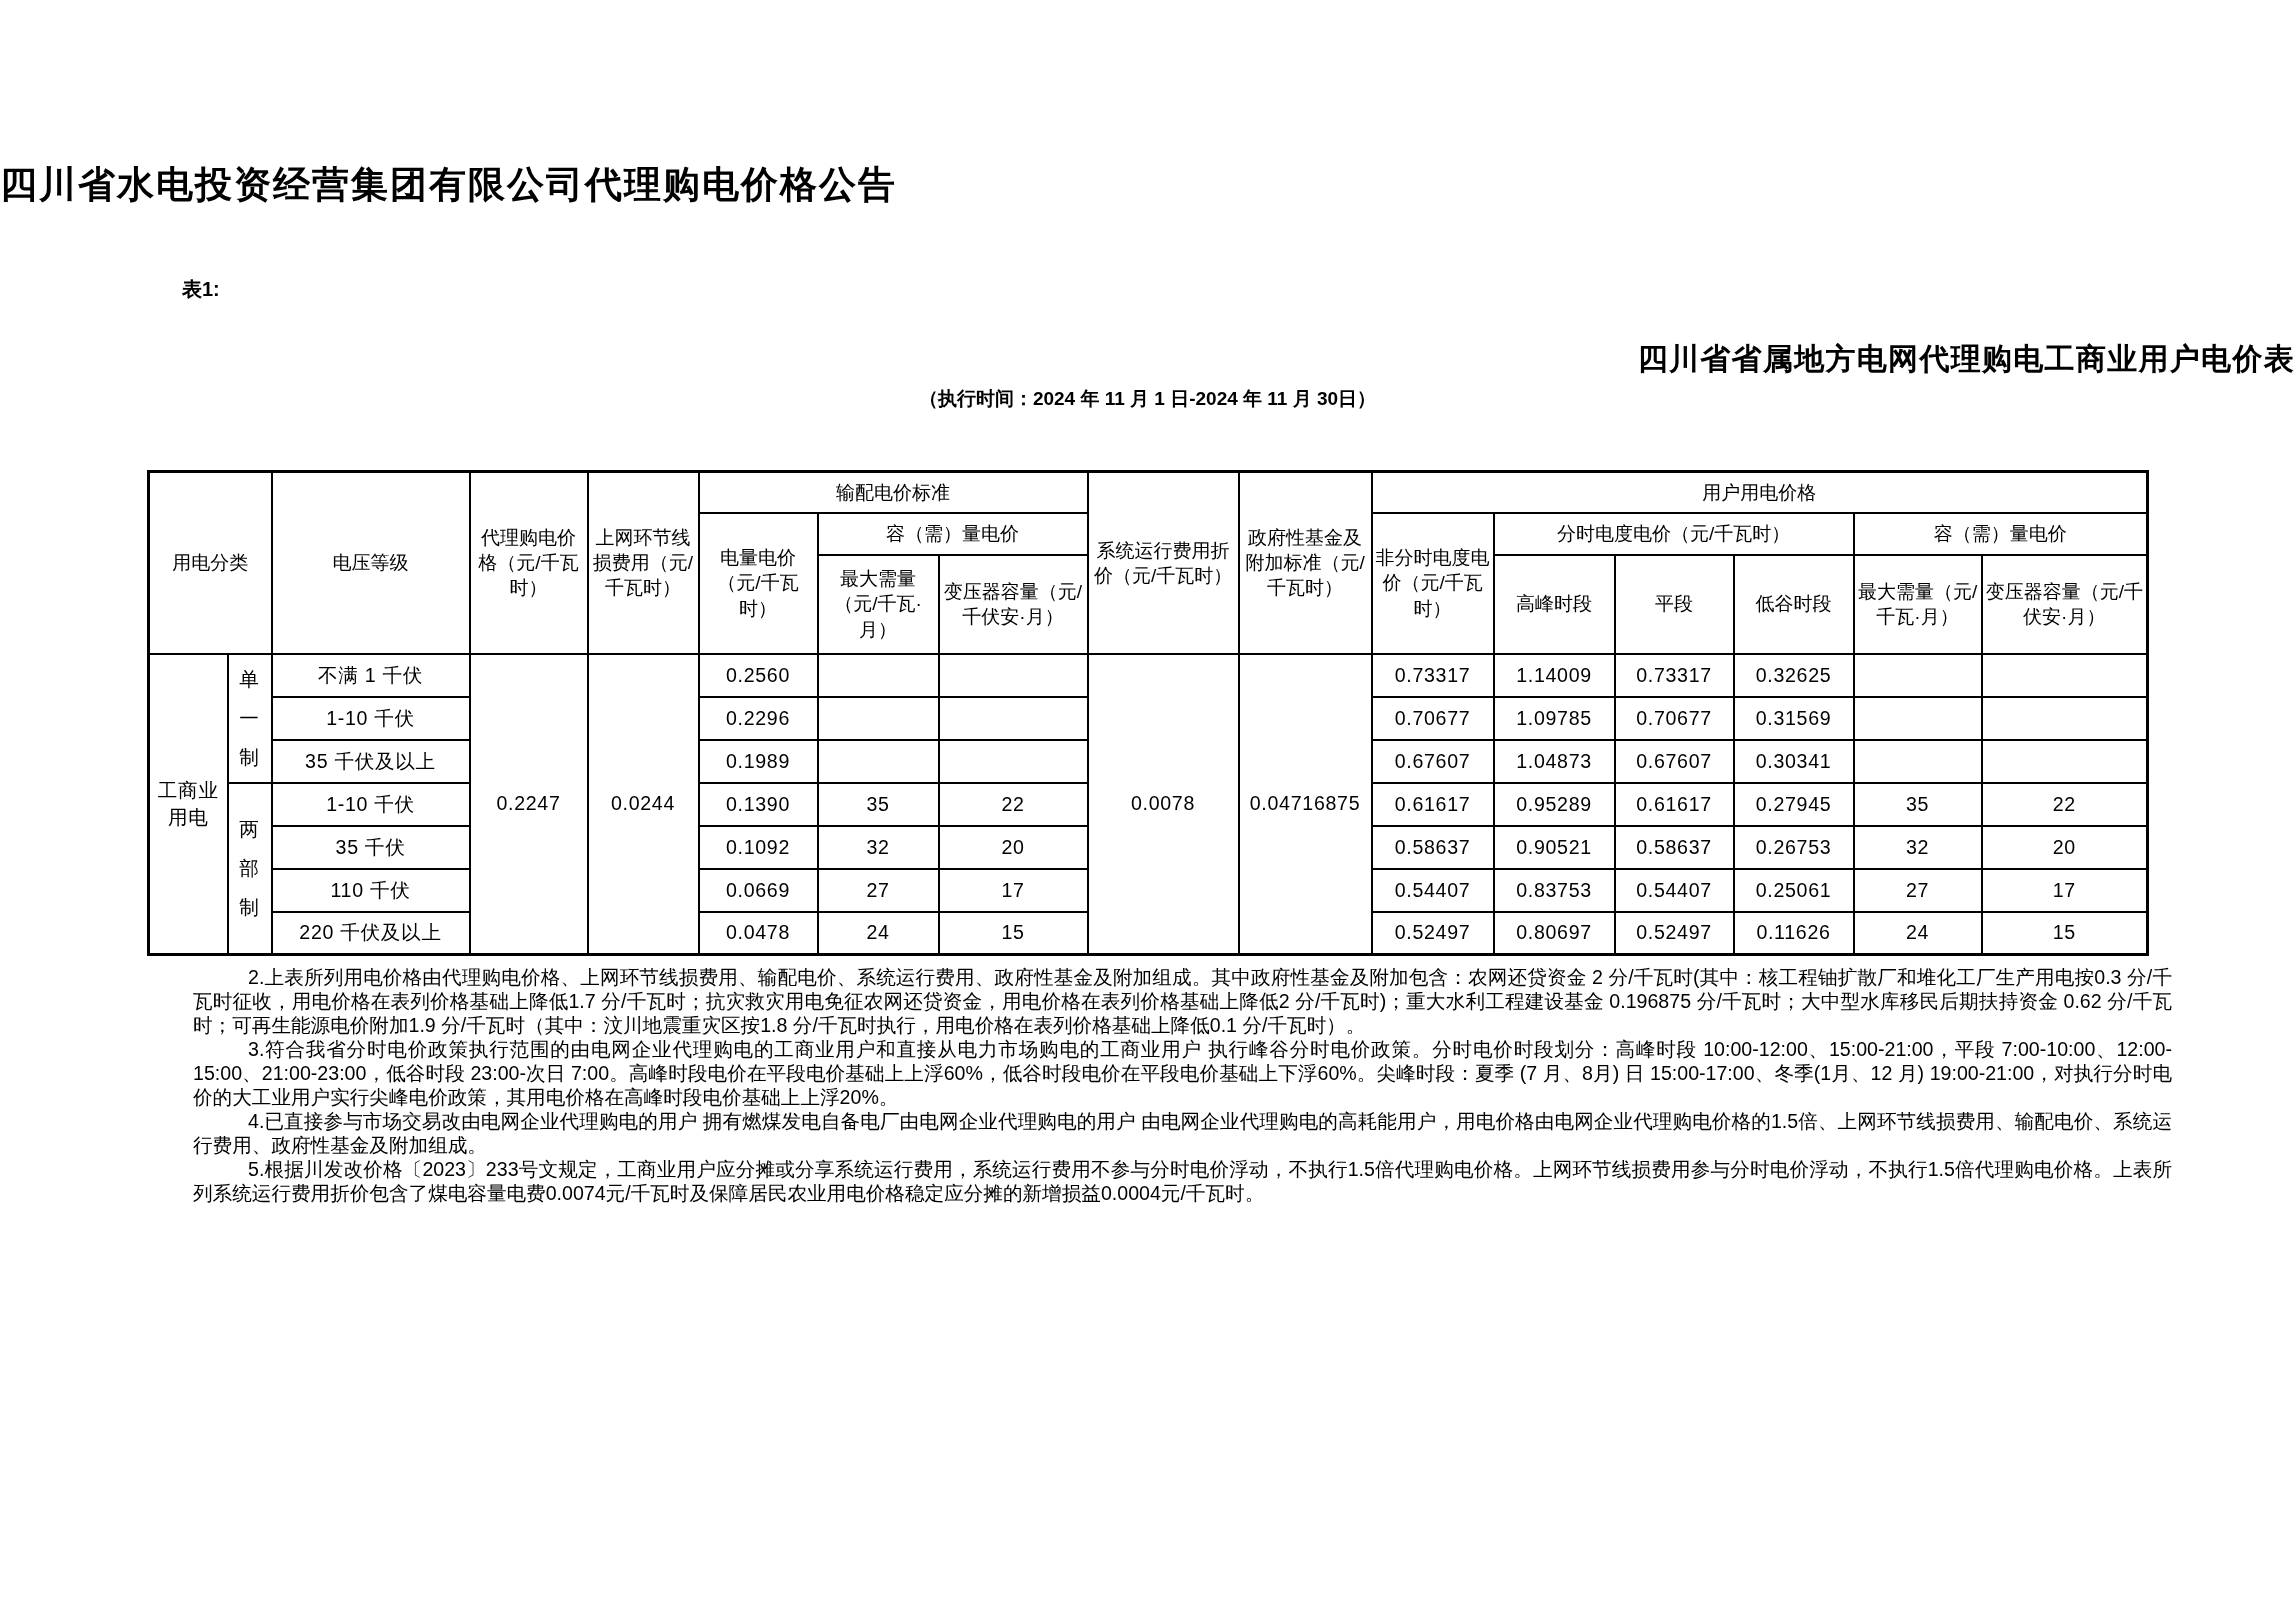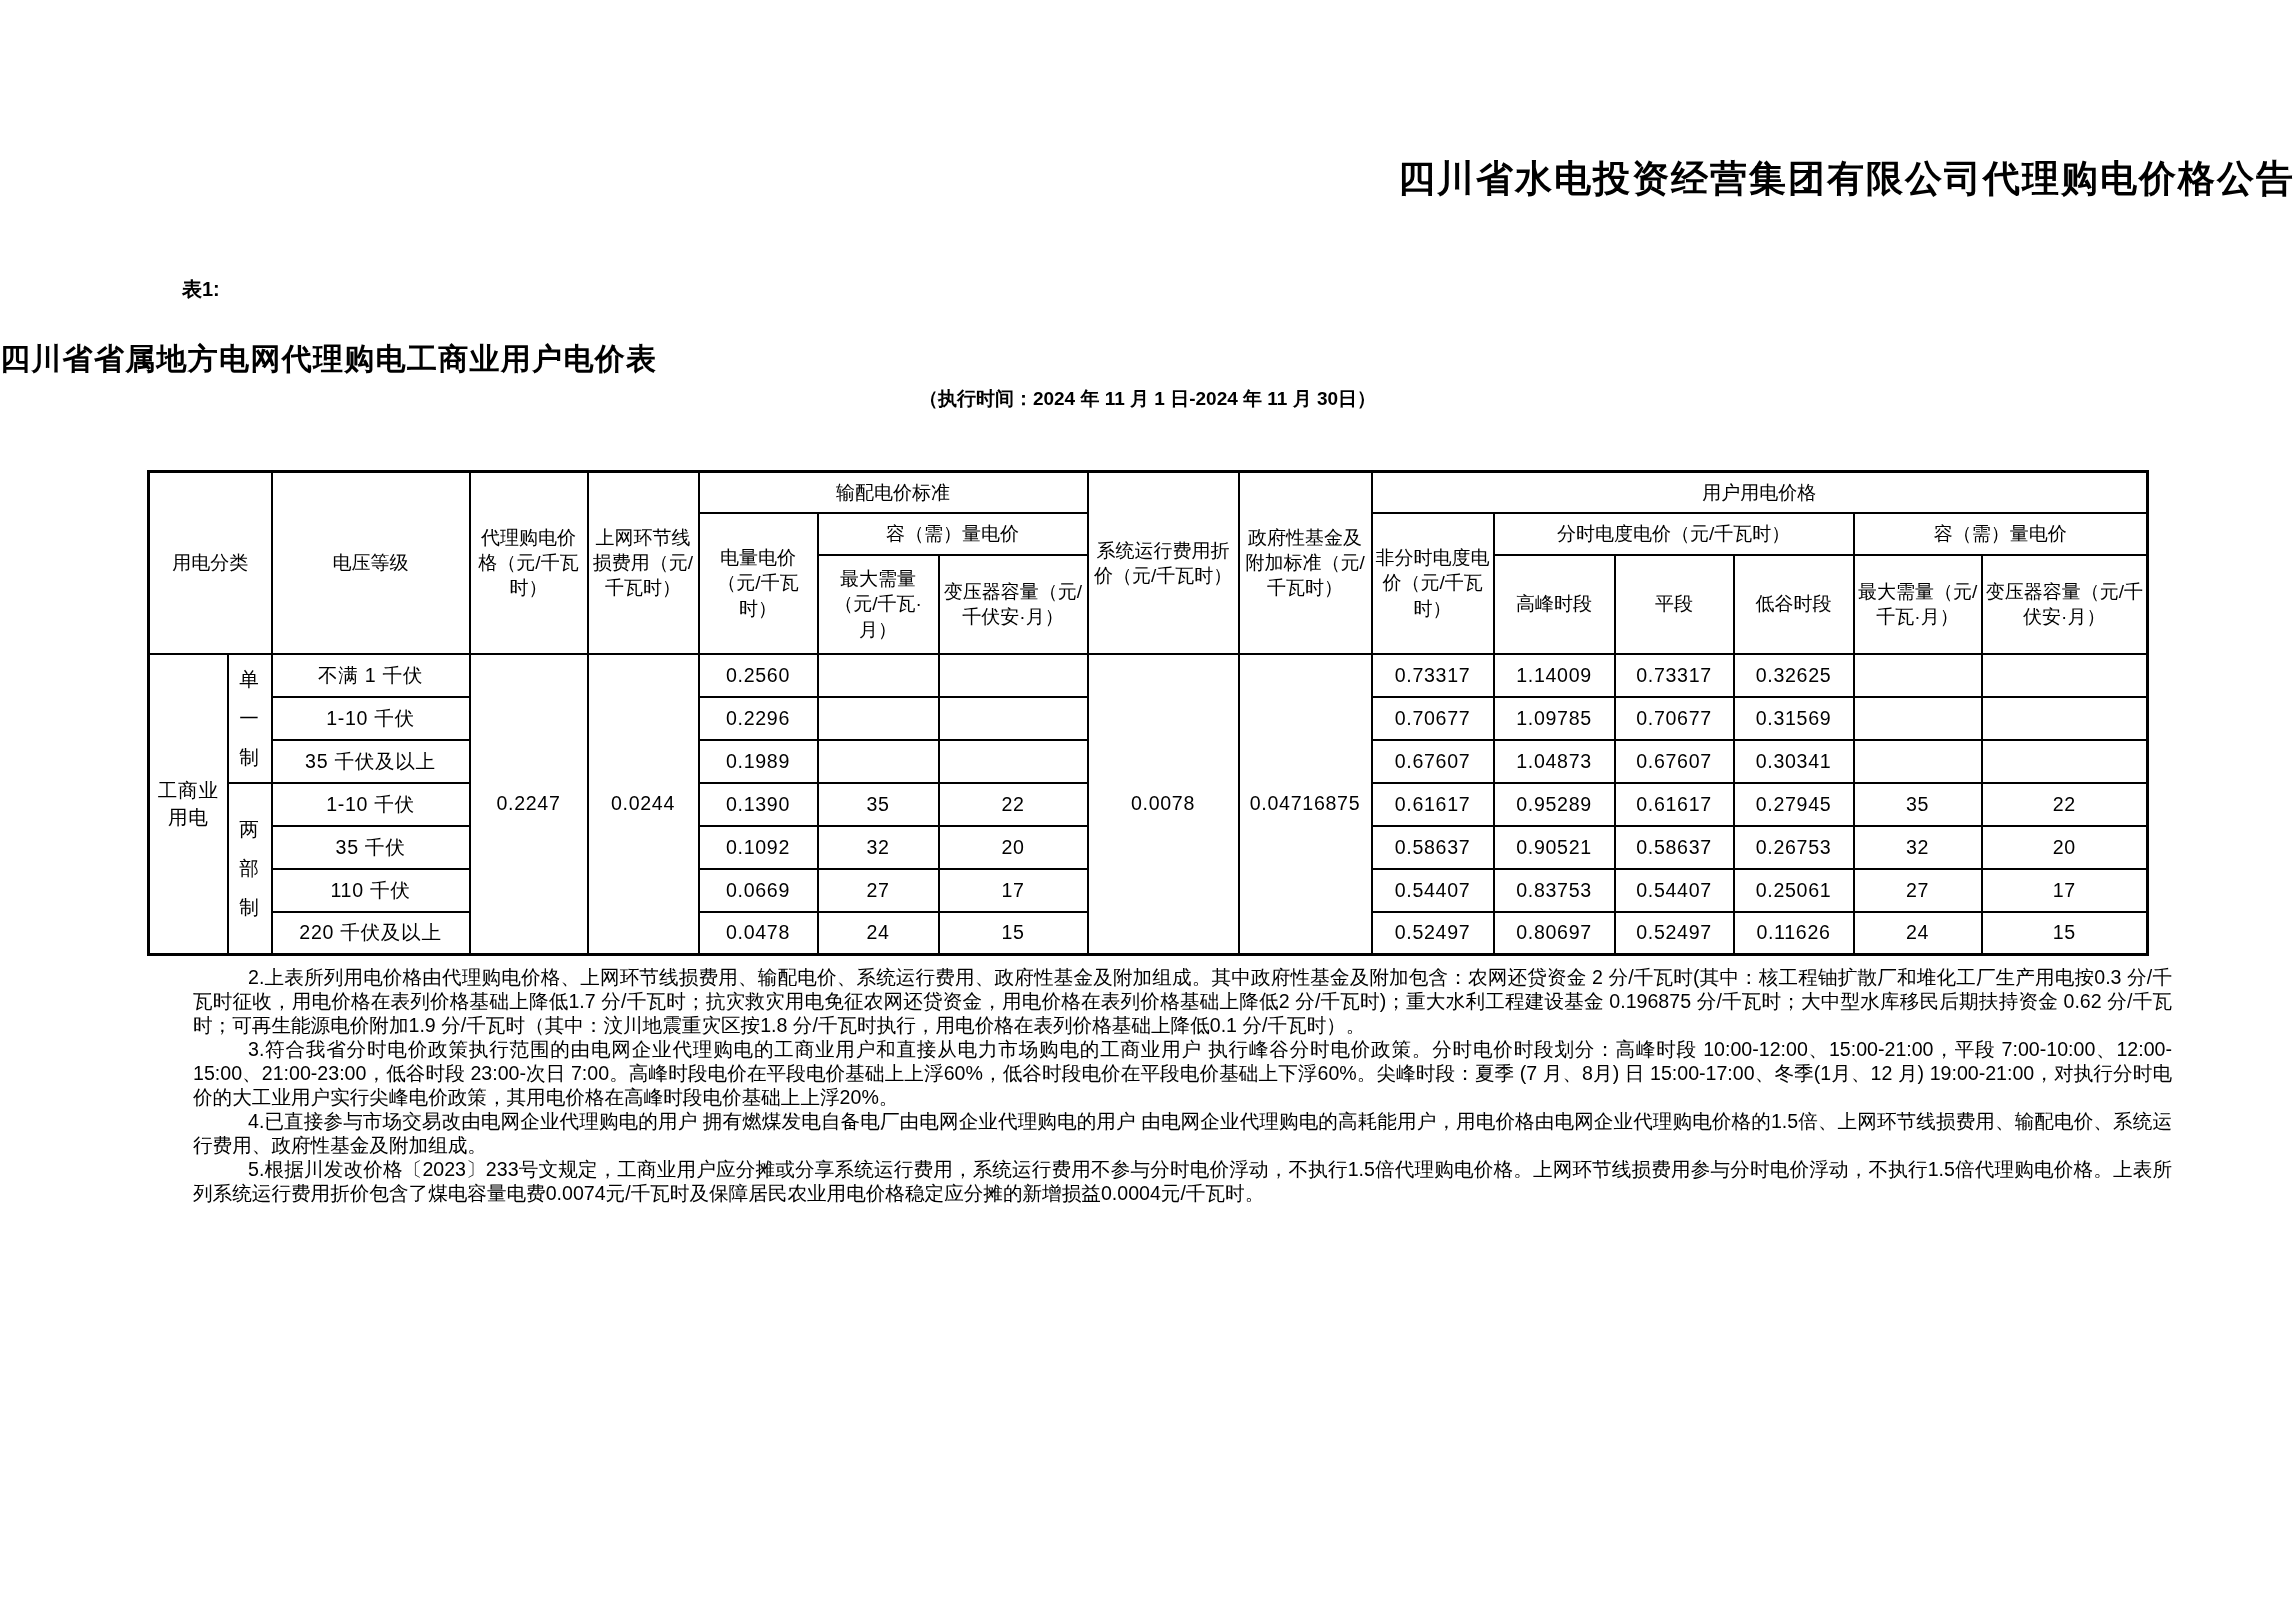--- a/index.html
+++ b/index.html
@@ -6,38 +6,38 @@
   html, body { background: #ffffff; }
   body {
     position: relative;
     width: 2295px;
     height: 1623px;
     color: #000;
     font-family: "Liberation Sans", sans-serif;
   }
   .page-title {
     position: absolute;
-    top: 154px; left: 0;
+    top: 160px; left: 0;
+    width: 100%;
+    text-align: left;
+    font-size: 37px;
+    font-weight: bold;
+    letter-spacing: 2px;
+  }
+  .table-label {
+    position: absolute;
+    top: 276px; left: 182px;
+    font-size: 20px;
+    font-weight: bold;
+  }
+  .table-title {
+    position: absolute;
+    top: 339px; left: 0;
     width: 100%;
     text-align: right;
-    font-size: 37px;
-    font-weight: bold;
-    letter-spacing: 2px;
-  }
-  .table-label {
-    position: absolute;
-    top: 276px; left: 182px;
-    font-size: 20px;
-    font-weight: bold;
-  }
-  .table-title {
-    position: absolute;
-    top: 339px; left: 0;
-    width: 100%;
-    text-align: left;
     font-size: 30px;
     font-weight: bold;
     letter-spacing: 1.3px;
   }
   .exec-period {
     position: absolute;
     top: 386px; left: 0;
     width: 100%;
     text-align: center;
     font-size: 19px;

